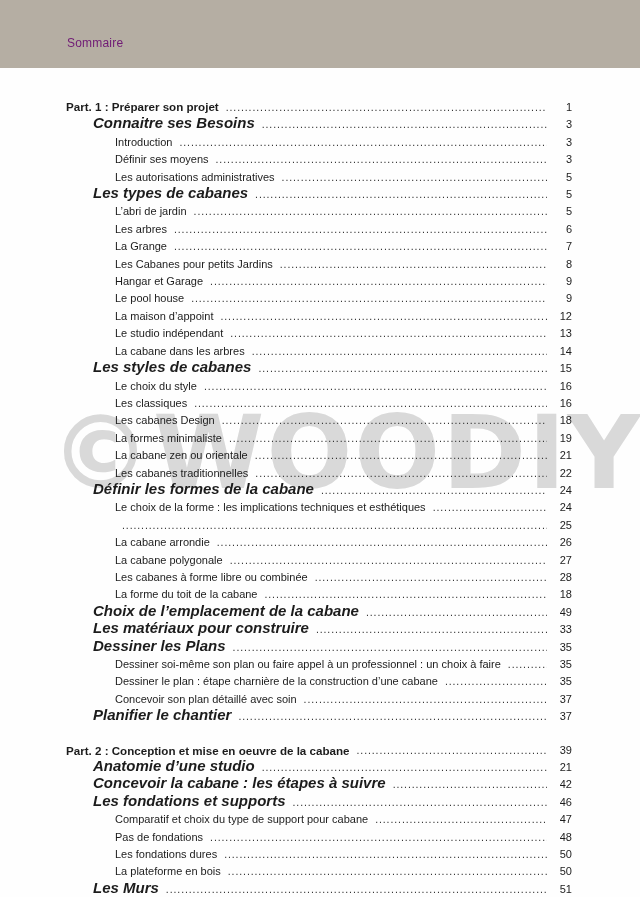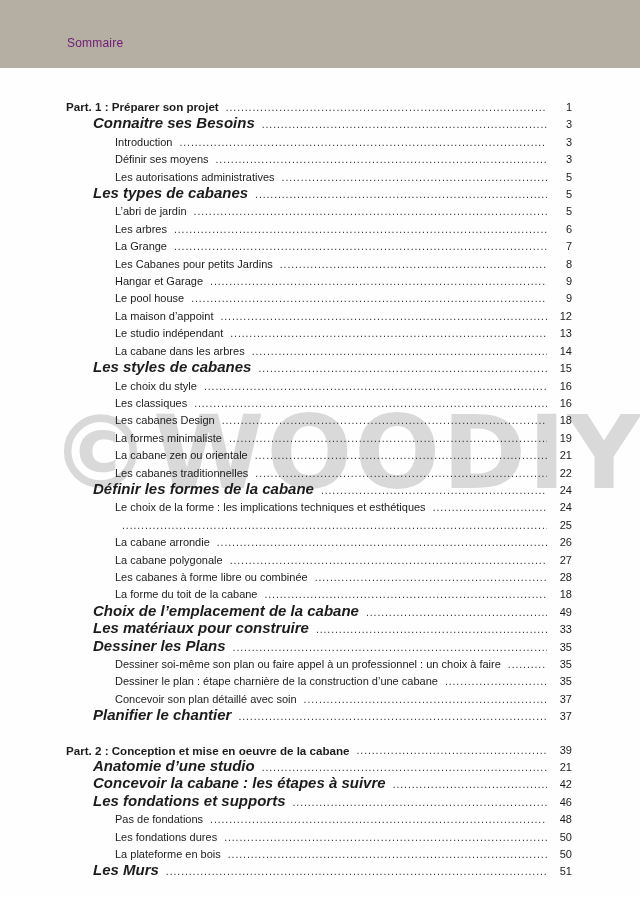--- a/index.html
+++ b/index.html
@@ -292,20 +292,25 @@
         <span class="label">Concevoir la cabane : les étapes à suivre</span>
         <span class="leader"></span>
         <span class="pagenum">42</span>
       </div>
       <div class="row level1">
         <span class="label">Les fondations et supports</span>
         <span class="leader"></span>
         <span class="pagenum">46</span>
       </div>
       <div class="row level2">
+        <span class="label">Comparatif et choix du type de support pour cabane</span>
+        <span class="leader"></span>
+        <span class="pagenum">47</span>
+      </div>
+      <div class="row level2">
         <span class="label">Pas de fondations</span>
         <span class="leader"></span>
         <span class="pagenum">48</span>
       </div>
       <div class="row level2">
         <span class="label">Les fondations dures</span>
         <span class="leader"></span>
         <span class="pagenum">50</span>
       </div>
       <div class="row level2">

